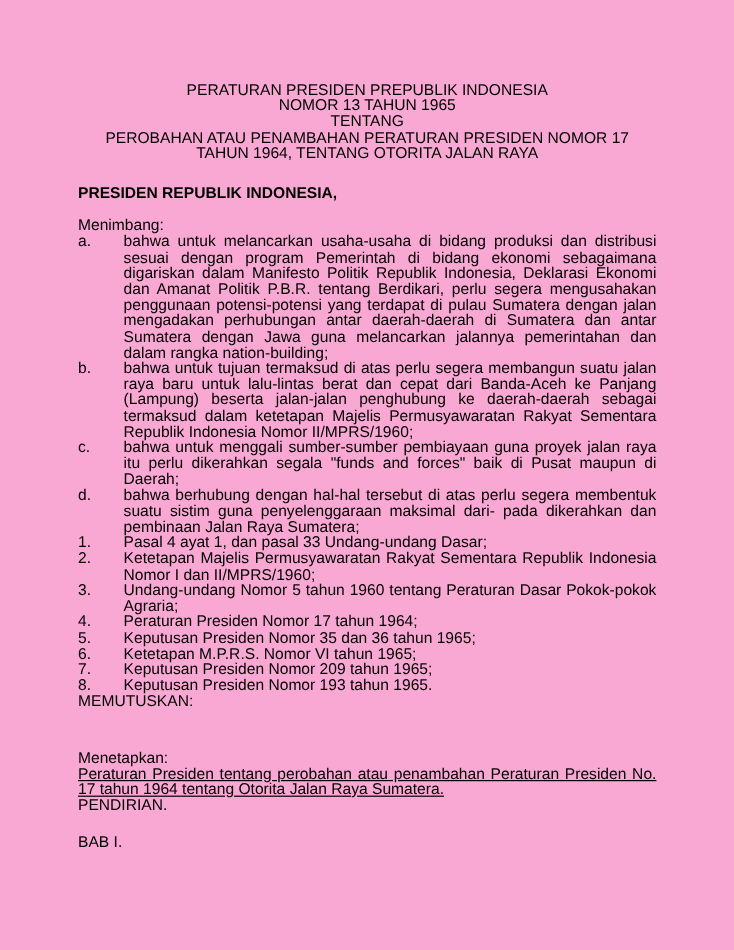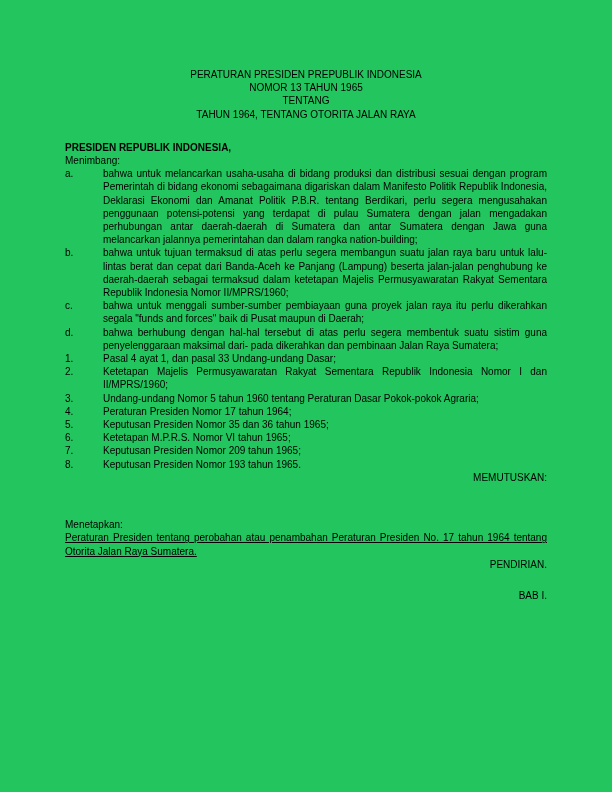--- a/index.html
+++ b/index.html
@@ -4,38 +4,39 @@
 <style>
   html, body {
     margin: 0;
     padding: 0;
     background: #ffffff;
   }
   .page {
     position: relative;
     width: 612px;
     height: 792px;
-    background: #22c55e;
+    background: #f9a8d4;
     overflow: hidden;
     box-sizing: border-box;
     padding: 68px 65px 0 65px;
     font-family: "Liberation Sans", sans-serif;
-    font-size: 10px;
+    font-size: 13px;
     line-height: 13.2px;
     color: #000000;
   }
   .title-block {
     text-align: center;
   }
   .issuer {
     text-align: left;
     margin-top: 20px;
     font-weight: bold;
   }
   .heading {
+    margin-top: 14px;
   }
   .heading-tight {
     margin-top: 34px;
   }
   .item {
     position: relative;
     padding-left: 38px;
   }
   .item-label {
     position: absolute;
@@ -43,35 +44,36 @@
     top: 0;
   }
   .item-text {
     text-align: justify;
   }
   .justify {
     text-align: justify;
     text-decoration: underline;
   }
   .center {
-    text-align: right;
+    text-align: left;
   }
   .mt-large {
     margin-top: 18px;
   }
 </style>
 </head>
 <body>
 
 <div class="page">
 
   <div class="title-block">
     <div>PERATURAN PRESIDEN PREPUBLIK INDONESIA</div>
     <div>NOMOR 13 TAHUN 1965</div>
     <div>TENTANG</div>
+    <div>PEROBAHAN ATAU PENAMBAHAN PERATURAN PRESIDEN NOMOR 17</div>
     <div>TAHUN 1964, TENTANG OTORITA JALAN RAYA</div>
   </div>
 
   <div class="issuer">PRESIDEN REPUBLIK INDONESIA,</div>
 
   <div class="heading">Menimbang:</div>
 
   <div class="item">
     <span class="item-label">a.</span>
     <div class="item-text">bahwa untuk melancarkan usaha-usaha di bidang produksi dan distribusi sesuai dengan program Pemerintah di bidang ekonomi sebagaimana digariskan dalam Manifesto Politik Republik Indonesia, Deklarasi Ekonomi dan Amanat Politik P.B.R. tentang Berdikari, perlu segera mengusahakan penggunaan potensi-potensi yang terdapat di pulau Sumatera dengan jalan mengadakan perhubungan antar daerah-daerah di Sumatera dan antar Sumatera dengan Jawa guna melancarkan jalannya pemerintahan dan dalam rangka nation-building;</div>

